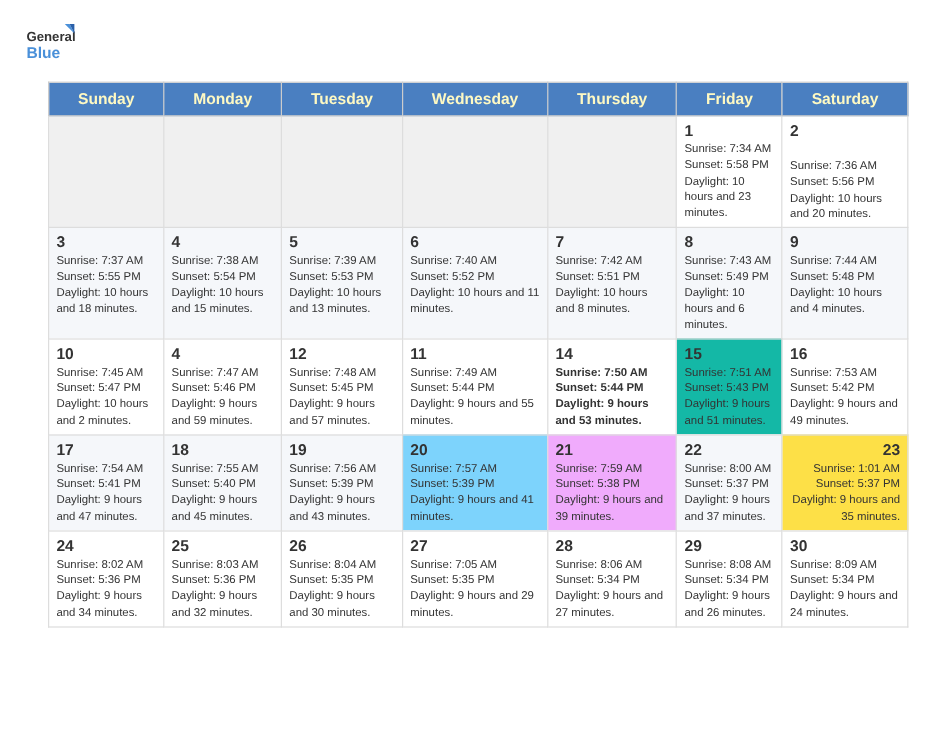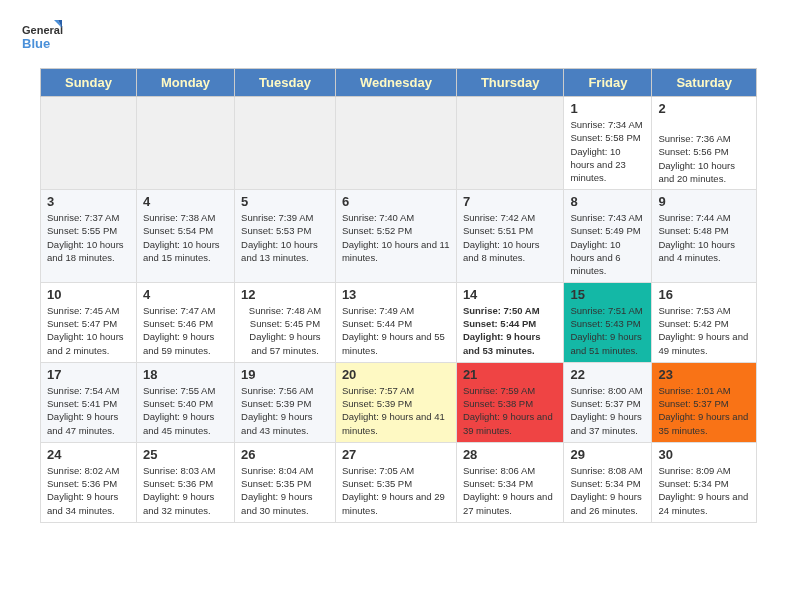--- a/index.html
+++ b/index.html
@@ -124,26 +124,26 @@
 Daylight: 10 hours and 2 minutes.</div>
           </td>
           <td style="background: rgb(255, 255, 255);">
             <div class="day-num">4</div>
             <div class="day-info" style="white-space: pre-line;">Sunrise: 7:47 AM
 Sunset: 5:46 PM
 Daylight: 9 hours and 59 minutes.</div>
           </td>
           <td style="background: rgb(255, 255, 255);">
             <div class="day-num">12</div>
-            <div class="day-info" style="white-space: pre-line; text-align: center;">Sunrise: 7:48 AM
+            <div class="day-info" style="white-space: pre-line;">Sunrise: 7:48 AM
 Sunset: 5:45 PM
 Daylight: 9 hours and 57 minutes.</div>
           </td>
           <td style="background: rgb(255, 255, 255);">
-            <div class="day-num">13</div>
+            <div class="day-num">11</div>
             <div class="day-info" style="white-space: pre-line;">Sunrise: 7:49 AM
 Sunset: 5:44 PM
 Daylight: 9 hours and 55 minutes.</div>
           </td>
           <td style="background: rgb(255, 255, 255);">
             <div class="day-num">14</div>
             <div class="day-info" style="white-space: pre-line; font-weight: bold;">Sunrise: 7:50 AM
 Sunset: 5:44 PM
 Daylight: 9 hours and 53 minutes.</div>
           </td>
@@ -172,39 +172,39 @@
             <div class="day-info" style="white-space: pre-line;">Sunrise: 7:55 AM
 Sunset: 5:40 PM
 Daylight: 9 hours and 45 minutes.</div>
           </td>
           <td style="background: rgb(245, 247, 250);">
             <div class="day-num">19</div>
             <div class="day-info" style="white-space: pre-line;">Sunrise: 7:56 AM
 Sunset: 5:39 PM
 Daylight: 9 hours and 43 minutes.</div>
           </td>
-          <td style="background: #fef9c3;">
+          <td style="background: #7dd3fc;">
             <div class="day-num">20</div>
             <div class="day-info" style="white-space: pre-line;">Sunrise: 7:57 AM
 Sunset: 5:39 PM
 Daylight: 9 hours and 41 minutes.</div>
           </td>
-          <td style="background: #ef4444; margin-top: 29px;">
+          <td style="background: #f0abfc; margin-top: 29px;">
             <div class="day-num">21</div>
             <div class="day-info" style="white-space: pre-line;">Sunrise: 7:59 AM
 Sunset: 5:38 PM
 Daylight: 9 hours and 39 minutes.</div>
           </td>
           <td style="background: rgb(245, 247, 250);">
             <div class="day-num">22</div>
             <div class="day-info" style="white-space: pre-line;">Sunrise: 8:00 AM
 Sunset: 5:37 PM
 Daylight: 9 hours and 37 minutes.</div>
           </td>
-          <td style="background: #f97316;">
+          <td style="background: #fde047; text-align: right;">
             <div class="day-num">23</div>
             <div class="day-info" style="white-space: pre-line;">Sunrise: 1:01 AM
 Sunset: 5:37 PM
 Daylight: 9 hours and 35 minutes.</div>
           </td>
         </tr>
         <tr>
           <td style="background: rgb(255, 255, 255);">
             <div class="day-num">24</div>
             <div class="day-info" style="white-space: pre-line;">Sunrise: 8:02 AM

